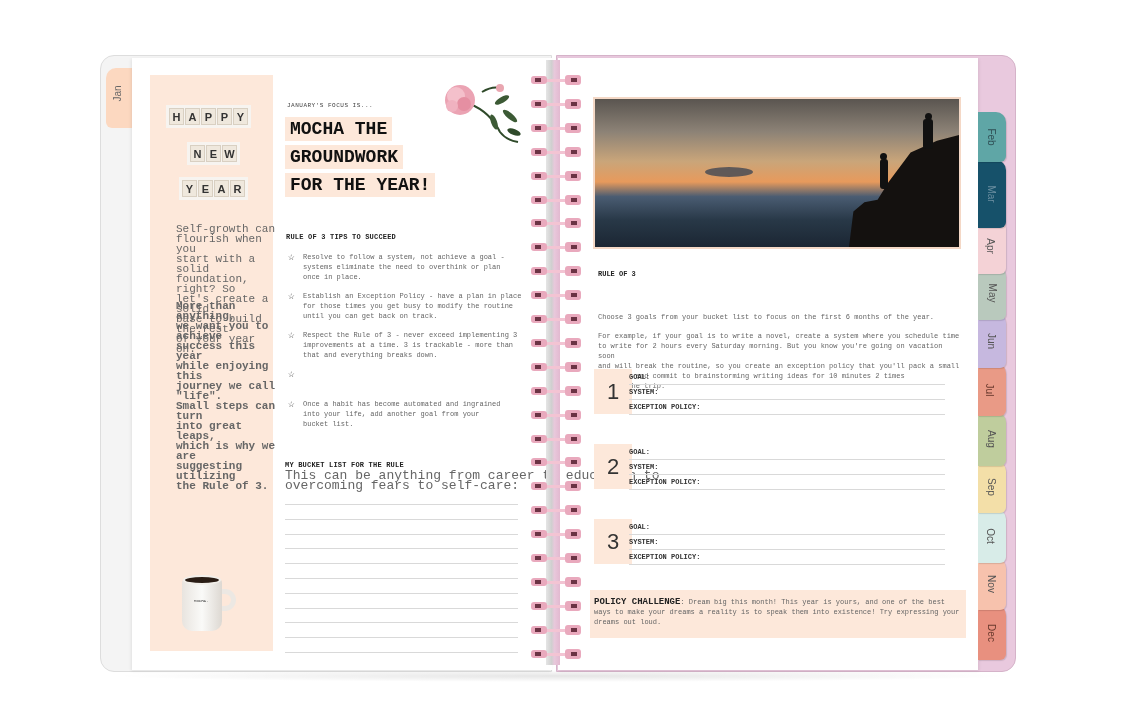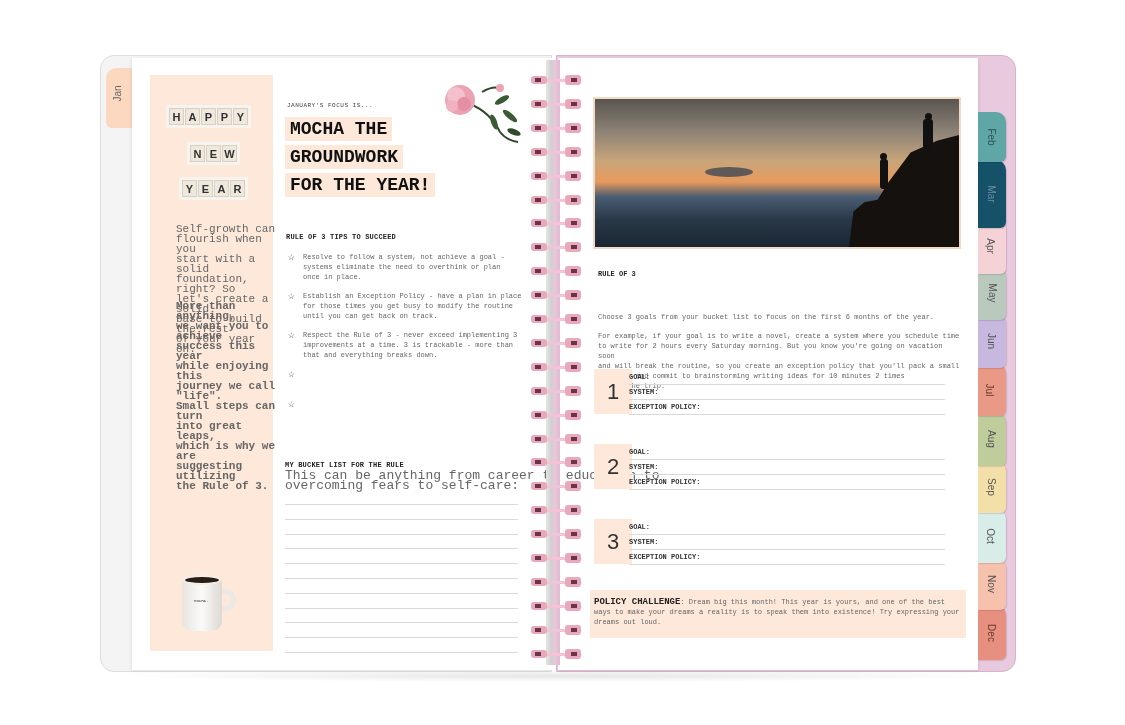--- a/index.html
+++ b/index.html
@@ -228,20 +228,23 @@
   <span class="star">☆</span>
   <span class="txt">Respect the Rule of 3 - never exceed implementing 3
 improvements at a time. 3 is trackable - more than
 that and everything breaks down.</span>
 </div>
 <div class="tip" style="top:369px;">
   <span class="star">☆</span>
 </div>
 <div class="tip" style="top:399px;">
   <span class="star">☆</span>
+  <span class="txt">Once a habit has become automated and ingrained
+into your life, add another goal from your
+bucket list.</span>
 </div>
 
 <div class="section-head" style="left:285px; top:461px;">MY BUCKET LIST FOR THE RULE</div>
 <div class="bucket-sub">This can be anything from career to education to
 overcoming fears to self-care:</div>
 <div id="bucket-lines">
     <div class="bucket-line" style="top: 504px;"></div>
     <div class="bucket-line" style="top: 518.8px;"></div>
     <div class="bucket-line" style="top: 533.6px;"></div>
     <div class="bucket-line" style="top: 548.4px;"></div>

